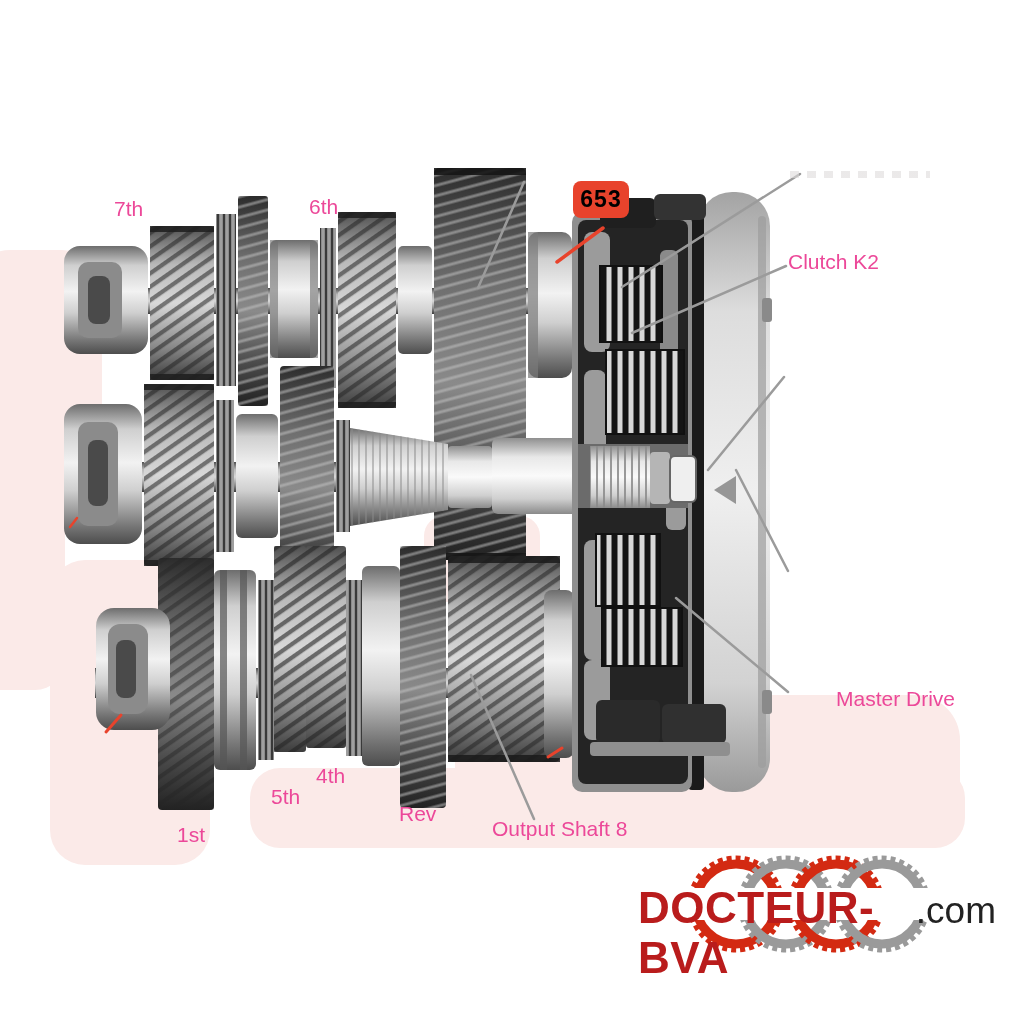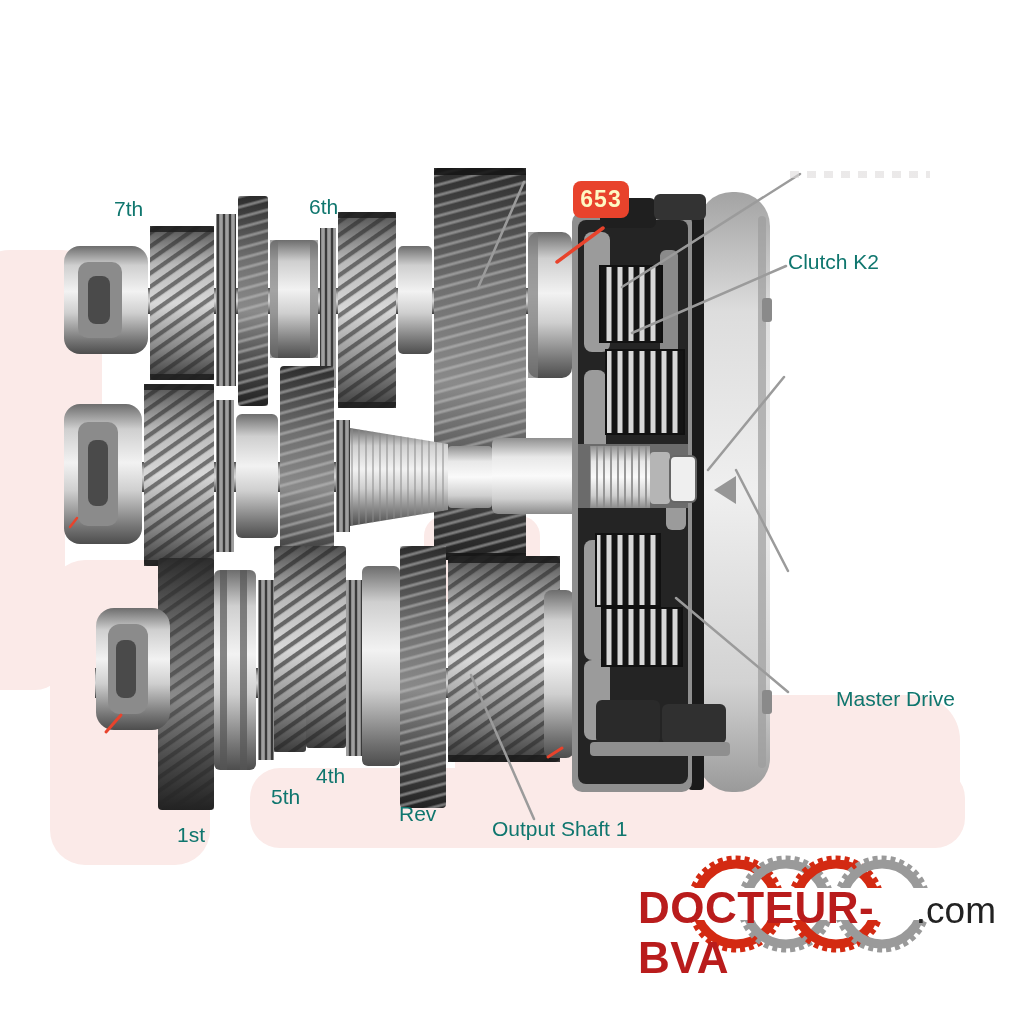--- a/index.html
+++ b/index.html
@@ -2,26 +2,26 @@
 <html><head>
 <meta charset="utf-8">
 <style>
   html,body{margin:0;padding:0;background:#ffffff;}
   .stage{
     position:relative;width:1024px;height:1024px;background:#ffffff;overflow:hidden;
     font-family:"Liberation Sans", sans-serif;
   }
   .art{position:absolute;left:0;top:0;width:1024px;height:1024px;}
   .lbl{
-    position:absolute;color:#0f766e;font-size:21px;line-height:24px;white-space:nowrap;
+    position:absolute;color:#ec4899;font-size:21px;line-height:24px;white-space:nowrap;
   }
   .lbl.center{text-align:center;white-space:normal;line-height:26px;}
   .badge{
     position:absolute;left:573px;top:181px;width:56px;height:37px;
-    background:#e8432c;border-radius:8px;color:#fef9c3;font-weight:bold;
+    background:#e8432c;border-radius:8px;color:#000000;font-weight:bold;
     font-size:23px;display:flex;align-items:center;justify-content:center;
     letter-spacing:1px;
   }
   .remnant{
     position:absolute;left:790px;top:171px;width:140px;height:7px;opacity:.6;
     background:repeating-linear-gradient(90deg,#dedbdb 0 9px,transparent 9px 17px);
   }
   .logo{position:absolute;left:636px;top:852px;width:360px;height:112px;}
   .logo-band{position:absolute;left:0;top:36px;width:360px;height:32px;background:#ffffff;}
   .logo-text{position:absolute;left:2px;top:31px;display:flex;align-items:baseline;}
@@ -260,21 +260,21 @@
       <line x1="70" y1="527" x2="77" y2="518" stroke-width="2.5"></line>
     </g>
   </svg>
 
   <div class="lbl" style="left:114px;top:197px;">7th</div>
   <div class="lbl" style="left:309px;top:195px;">6th</div>
   <div class="lbl" style="left:271px;top:754px;margin-top:31px;">5th</div>
   <div class="lbl" style="left:316px;top:764px;">4th</div>
   <div class="lbl" style="left:399px;top:802px;">Rev</div>
   <div class="lbl" style="left:177px;top:823px;">1st</div>
-  <div class="lbl" style="left:492px;top:817px;">Output Shaft 1</div>
+  <div class="lbl" style="left:492px;top:817px;">Output Shaft 8</div>
   <div class="lbl" style="left:788px;top:250px;">Clutch K2</div>
 
 
 
   <div class="lbl" style="left:836px;top:687px;">Master Drive</div>
 
   <div class="badge">653</div>
 
   <div class="remnant"></div>
 

